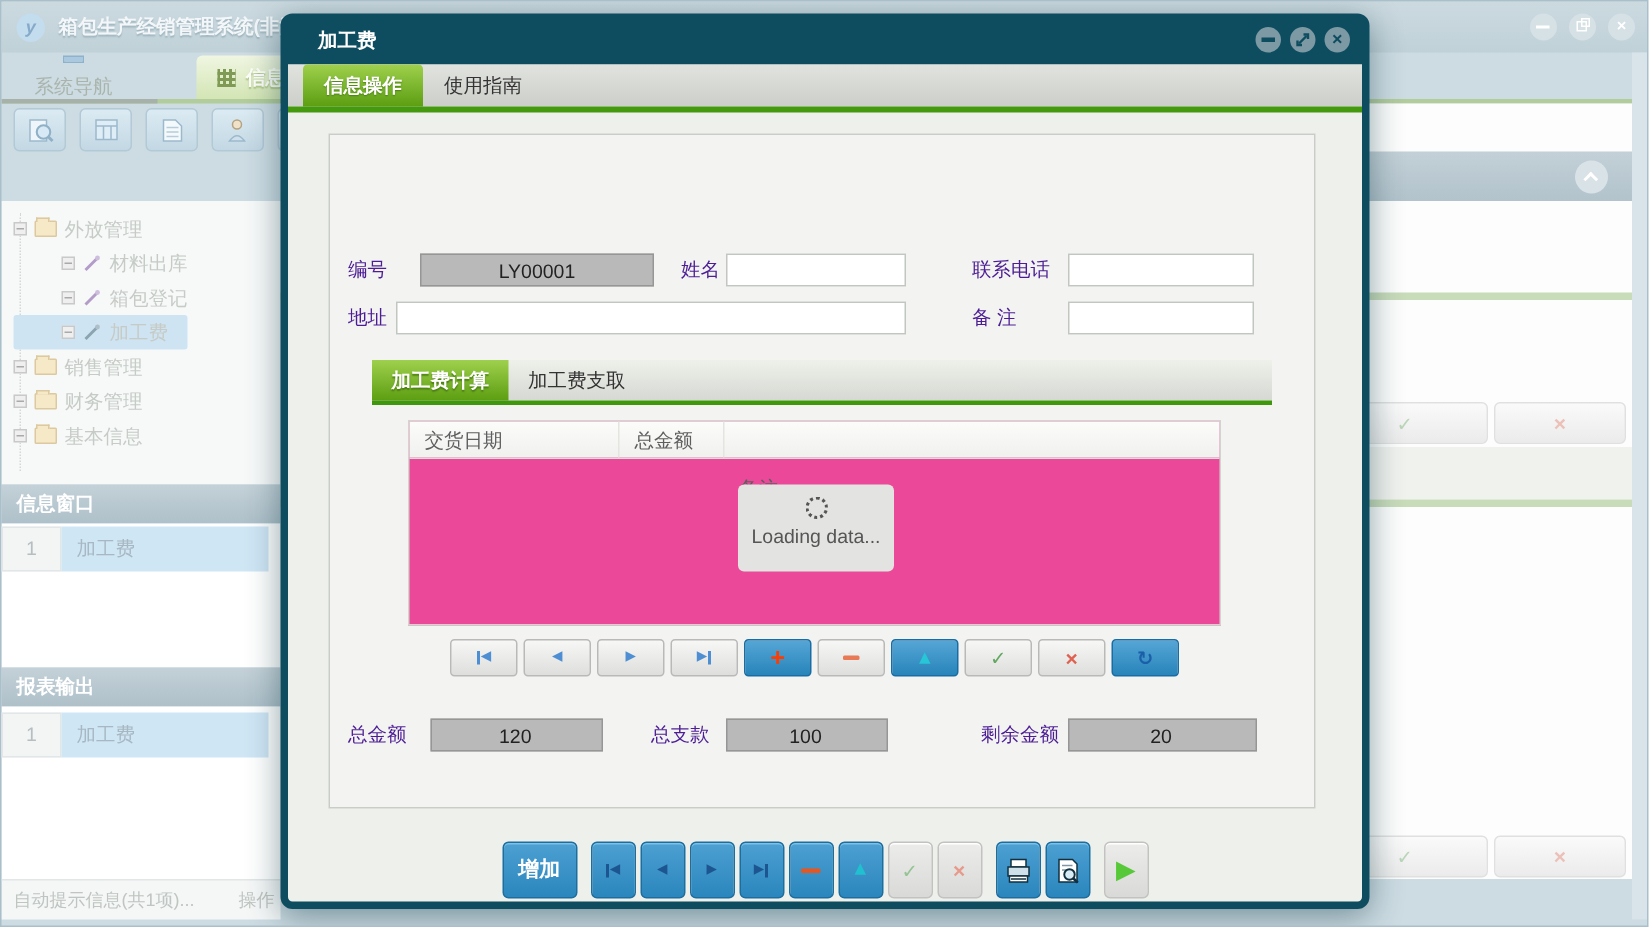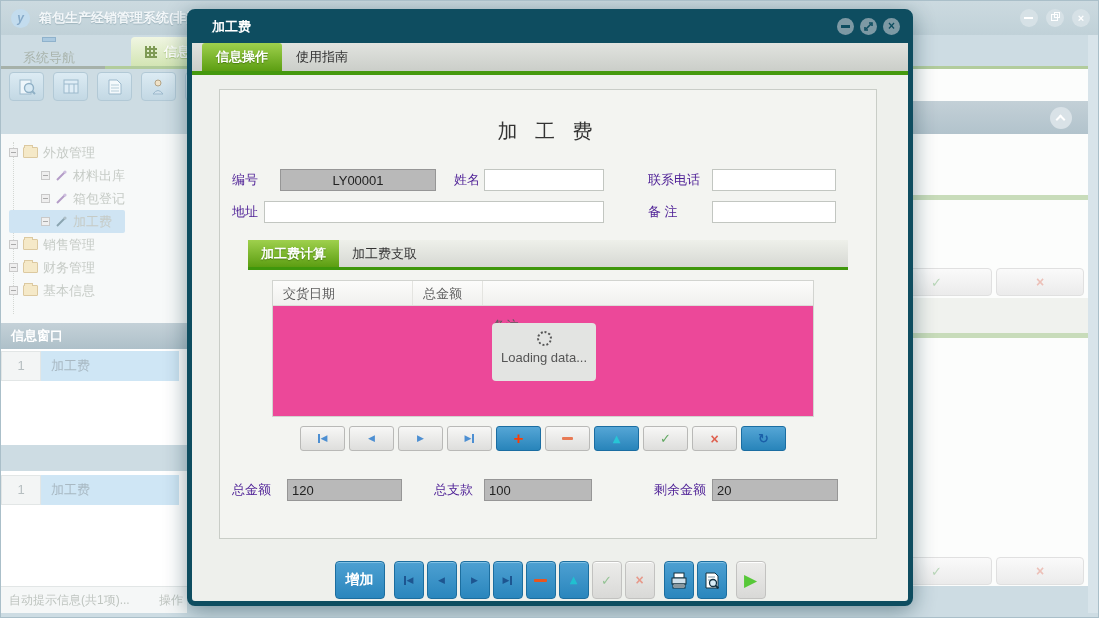--- a/index.html
+++ b/index.html
@@ -99,21 +99,21 @@
   .dlg-underline { left:0; top:57px; width:716px; height:4px; background:#45990e; }
 
   .panel { left:27px; top:75px; width:658px; height:450px; background:#f3f4f1;
     border:1px solid #c9cdc7; }
   .form-heading { left:0; top:28px; width:656px; text-align:center; font-size:20px;
     color:#333; letter-spacing:6px; }
   .flabel { font-size:13px; color:#4c1d95; height:22px; line-height:22px; }
   .tin { position:absolute; height:22px; border:1px solid #c2c6c1; background:#fff;
     font-family:inherit; font-size:13px; padding:0 4px; color:#333; }
   .tin.disabled { background:#b9b9b9; border:1px solid #969696; color:#222; }
-  .tin.num { text-align:left; padding-right:6px; }
+  .tin.num { text-align:center; padding-right:6px; }
 
   .inner-tabbar { left:28px; top:150px; width:600px; height:27px;
     background:linear-gradient(#eef0ea,#d6d8d3); display:flex; }
   .inner-tab { height:27px; line-height:27px; padding:0 13px; font-size:13px; color:#333; }
   .inner-tab.active { background:linear-gradient(#9fd04d,#5c9e12); color:#fff; font-weight:bold;
     text-shadow:0 1px 1px #4a7d10; }
   .inner-underline { left:28px; top:177px; width:600px; height:3px; background:#3f970c; }
 
   .grid-table { left:52px; top:190px; width:542px; height:137px; background:#ec4899;
     border:1px solid #d2d4d0; }
@@ -297,20 +297,23 @@
   <div class="abs side-header" style="top:322px;">
     <span>信息窗口</span>
   </div>
   <div class="abs white-block" style="left:0; top:348px; width:186px; height:96px;">
     <div class="side-list-row" style="padding:2px 0 0 0;">
       <span class="num-cell">1</span>
       <span class="label-cell">加工费</span>
     </div>
   </div>
 
+  <div class="abs side-header" style="top:444px;">
+    <span>报表输出</span>
+  </div>
   <div class="abs white-block" style="left:0; top:470px; width:186px; height:115px;">
     <div class="side-list-row" style="padding:4px 0 0 0;">
       <span class="num-cell">1</span>
       <span class="label-cell">加工费</span>
     </div>
   </div>
 
   <div class="abs status-bar">
     <span style="position:absolute; left:8px;">自动提示信息(共1项)...</span>
     <span style="position:absolute; left:158px;">操作</span>
@@ -359,21 +362,20 @@
       </div>
     </div>
 
     <div class="abs dlg-tabbar">
       <div class="dlg-tab active"><span>信息操作</span></div>
       <div class="dlg-tab"><span>使用指南</span></div>
     </div>
     <div class="abs dlg-underline"></div>
 
     <div class="abs panel">
-      <div class="abs form-heading">加 工 费</div>
 
       <span class="abs flabel" style="left:12px; top:79px;">编号</span>
       <input class="tin disabled" style="left: 60px; top: 79px; width: 156px; text-align: center;" readonly="" value="LY00001">
       <span class="abs flabel" style="left:234px; top:79px;">姓名</span>
       <input class="tin" style="left: 264px; top: 79px; width: 120px;" value="">
       <span class="abs flabel" style="left:428px; top:79px;">联系电话</span>
       <span class="abs"></span>
       <input class="tin" style="left: 492px; top: 79px; width: 124px;" value="">
 
       <span class="abs flabel" style="left:12px; top:111px;">地址</span>

